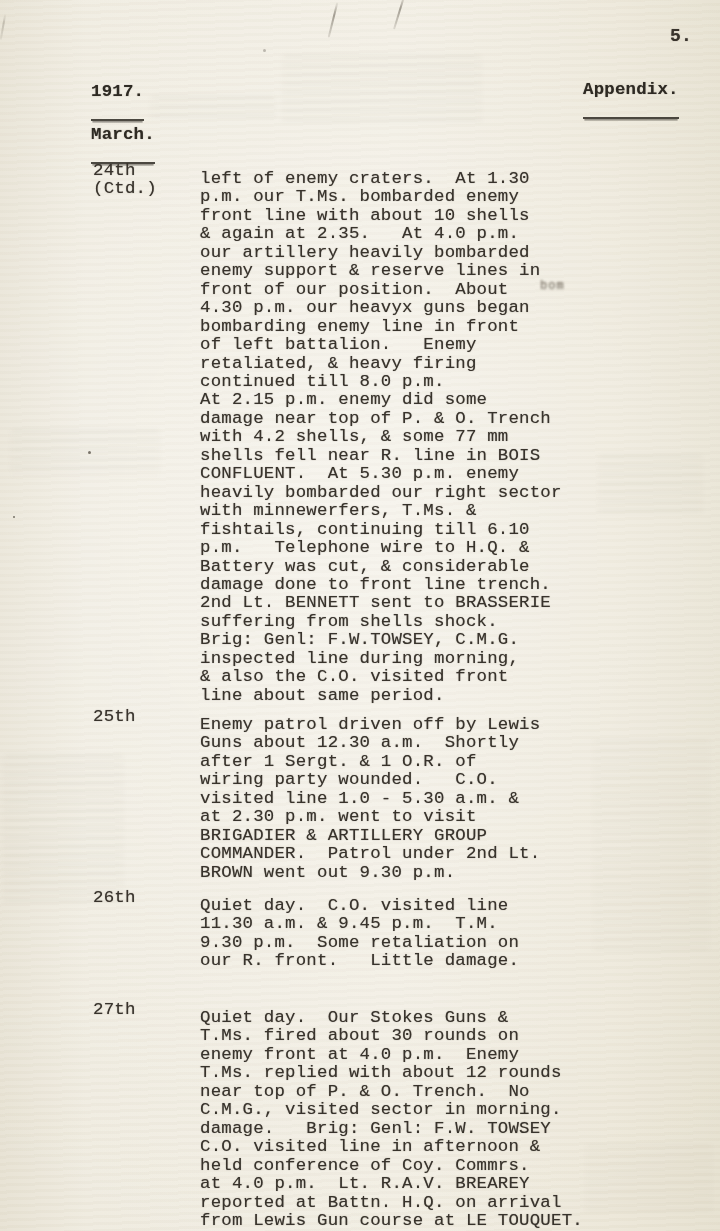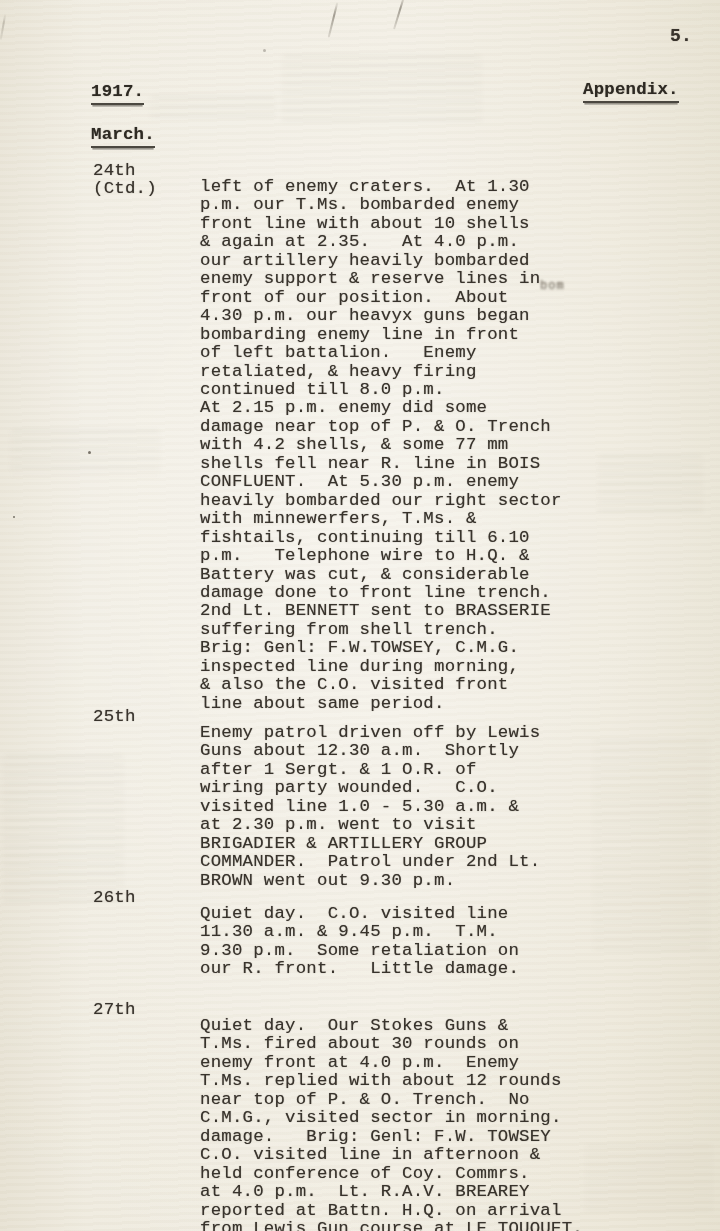--- a/index.html
+++ b/index.html
@@ -16,29 +16,29 @@
     color:var(--ink,#38332c);
   }
   .tw{
     white-space:pre;
     font-size:17.4px;
     letter-spacing:0.2px;
     text-shadow:0 0 1px rgba(56,50,42,0.55);
   }
   .line{height:18.46px;line-height:18.46px;}
   .page-number{position:absolute;top:26px;right:28px;font-size:18px;font-weight:bold;}
-  .hdr{position:absolute;font-weight:bold;color:#2e2a23;padding-bottom:2px;
+  .hdr{position:absolute;font-weight:bold;color:#2e2a23;padding-bottom:18px;
        border-bottom:2px solid rgba(46,42,35,0.85);
        box-shadow:0 3px 0 -1.4px rgba(46,42,35,0.45);}
   .hdr-year{left:91px;top:82px;}
   .hdr-appendix{left:583px;top:80px;text-align:center;}
   .hdr-month{left:91px;top:125px;}
   .entry{position:absolute;left:0;width:720px;}
   .date-col{position:absolute;left:93px;top:0;}
-  .body-col{position:absolute;left:200px;top:16px;width:420px;}
+  .body-col{position:absolute;left:200px;top:8px;width:420px;}
   
   .ghost{
     position:absolute;
     background:repeating-linear-gradient(180deg, rgba(145,135,118,0.16) 0 3px, rgba(145,135,118,0) 3px 9px);
     filter:blur(2.2px);
     opacity:.55;
     border-radius:3px;
   }
   .ghost-word{
     position:absolute;left:540px;top:279px;
@@ -106,21 +106,21 @@
         <div class="tw line">with 4.2 shells, &amp; some 77 mm</div>
         <div class="tw line">shells fell near R. line in BOIS</div>
         <div class="tw line">CONFLUENT.  At 5.30 p.m. enemy</div>
         <div class="tw line">heavily bombarded our right sector</div>
         <div class="tw line">with minnewerfers, T.Ms. &amp;</div>
         <div class="tw line">fishtails, continuing till 6.10</div>
         <div class="tw line">p.m.   Telephone wire to H.Q. &amp;</div>
         <div class="tw line">Battery was cut, &amp; considerable</div>
         <div class="tw line">damage done to front line trench.</div>
         <div class="tw line">2nd Lt. BENNETT sent to BRASSERIE</div>
-        <div class="tw line">suffering from shell trench.</div>
+        <div class="tw line">suffering from shells shock.</div>
         <div class="tw line">Brig: Genl: F.W.TOWSEY, C.M.G.</div>
         <div class="tw line">inspected line during morning,</div>
         <div class="tw line">&amp; also the C.O. visited front</div>
         <div class="tw line">line about same period.</div>
       </div>
   </section>
 
   <section class="entry" style="top:708px;">
     <div class="date-col">
         <div class="tw line">25th</div>

